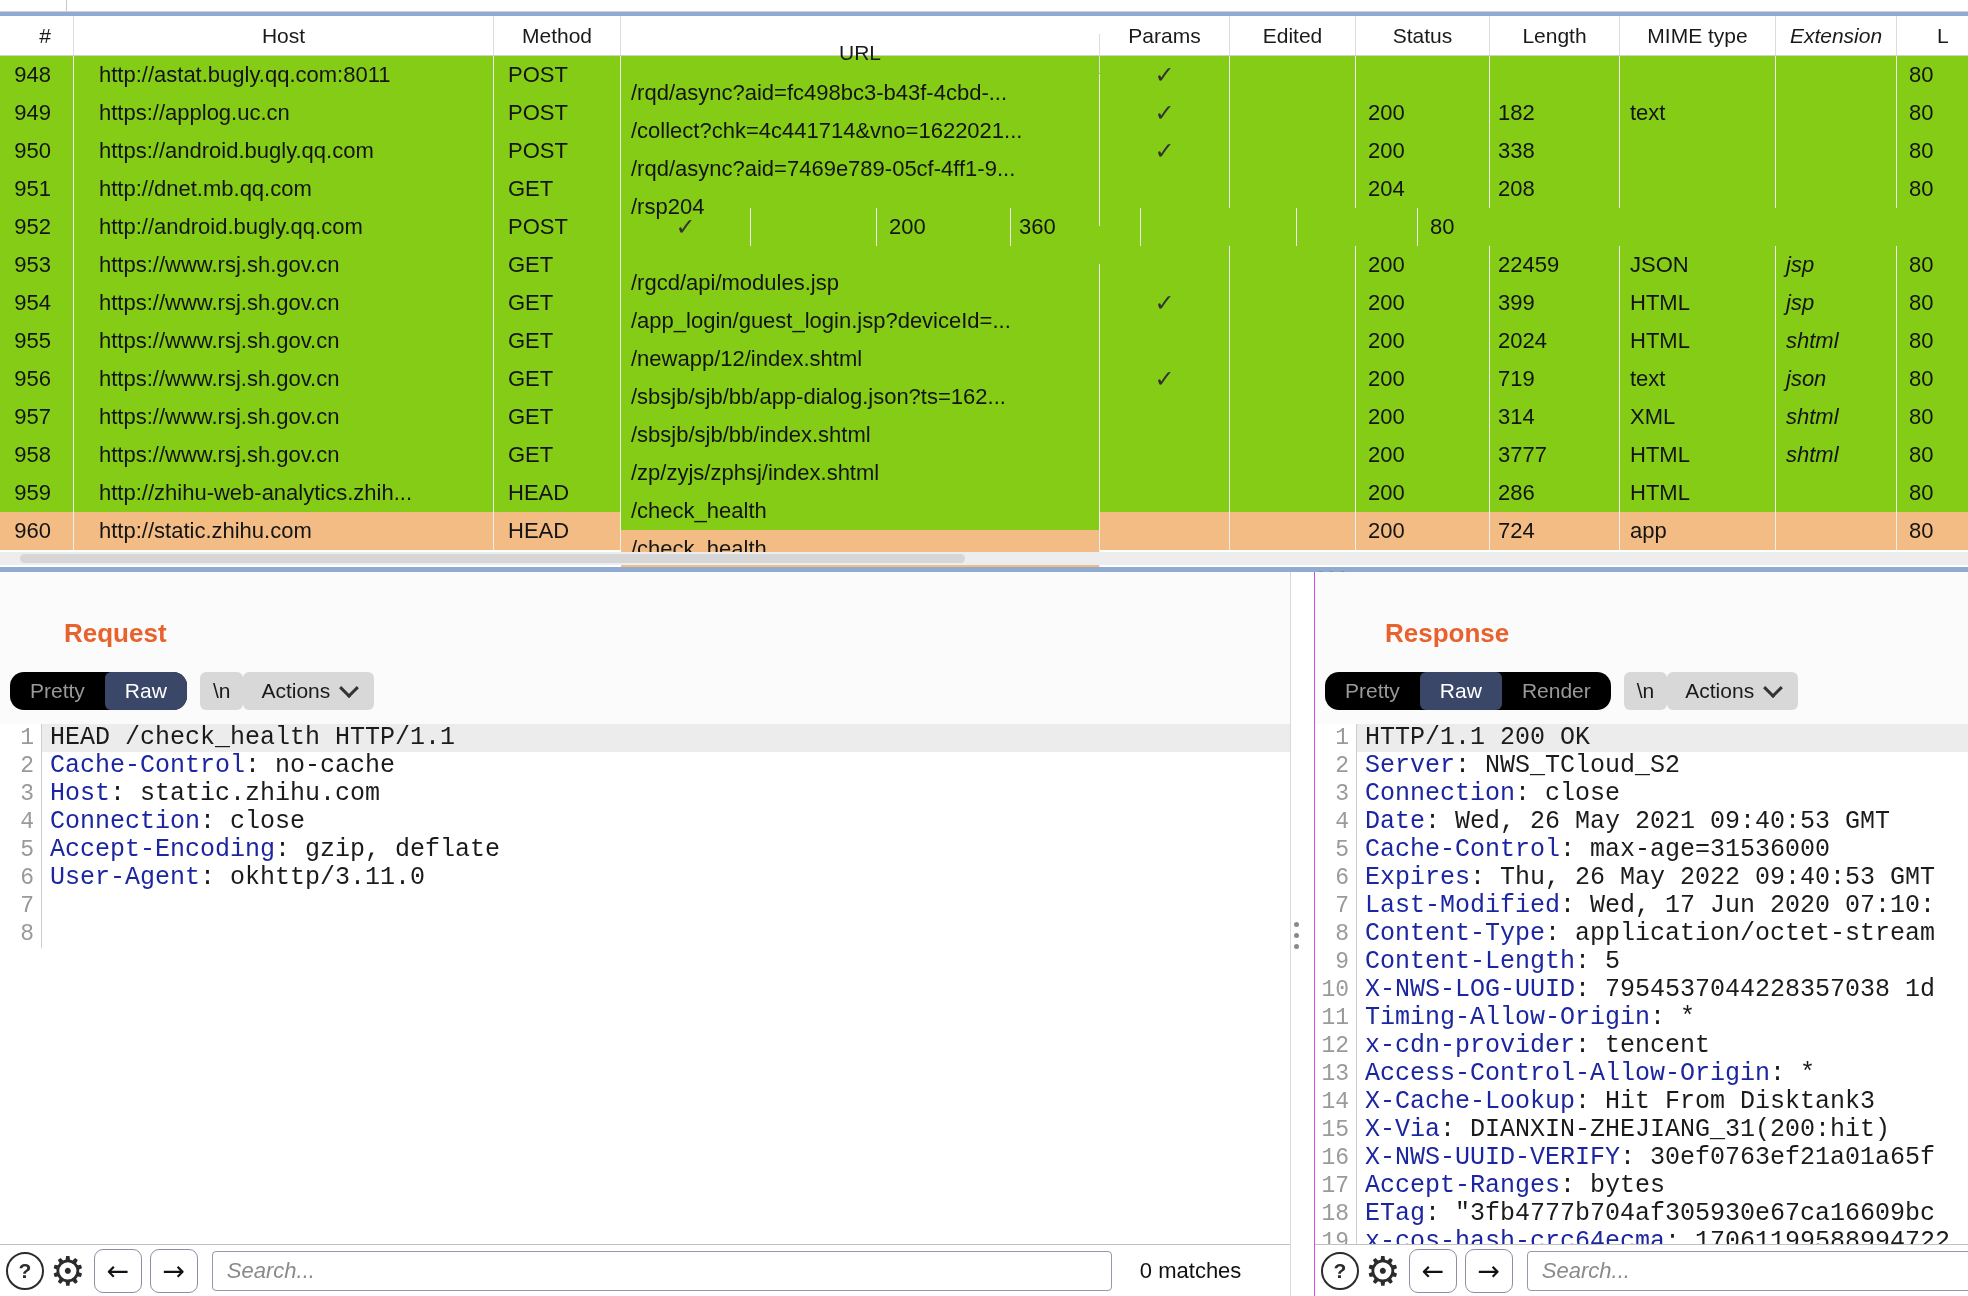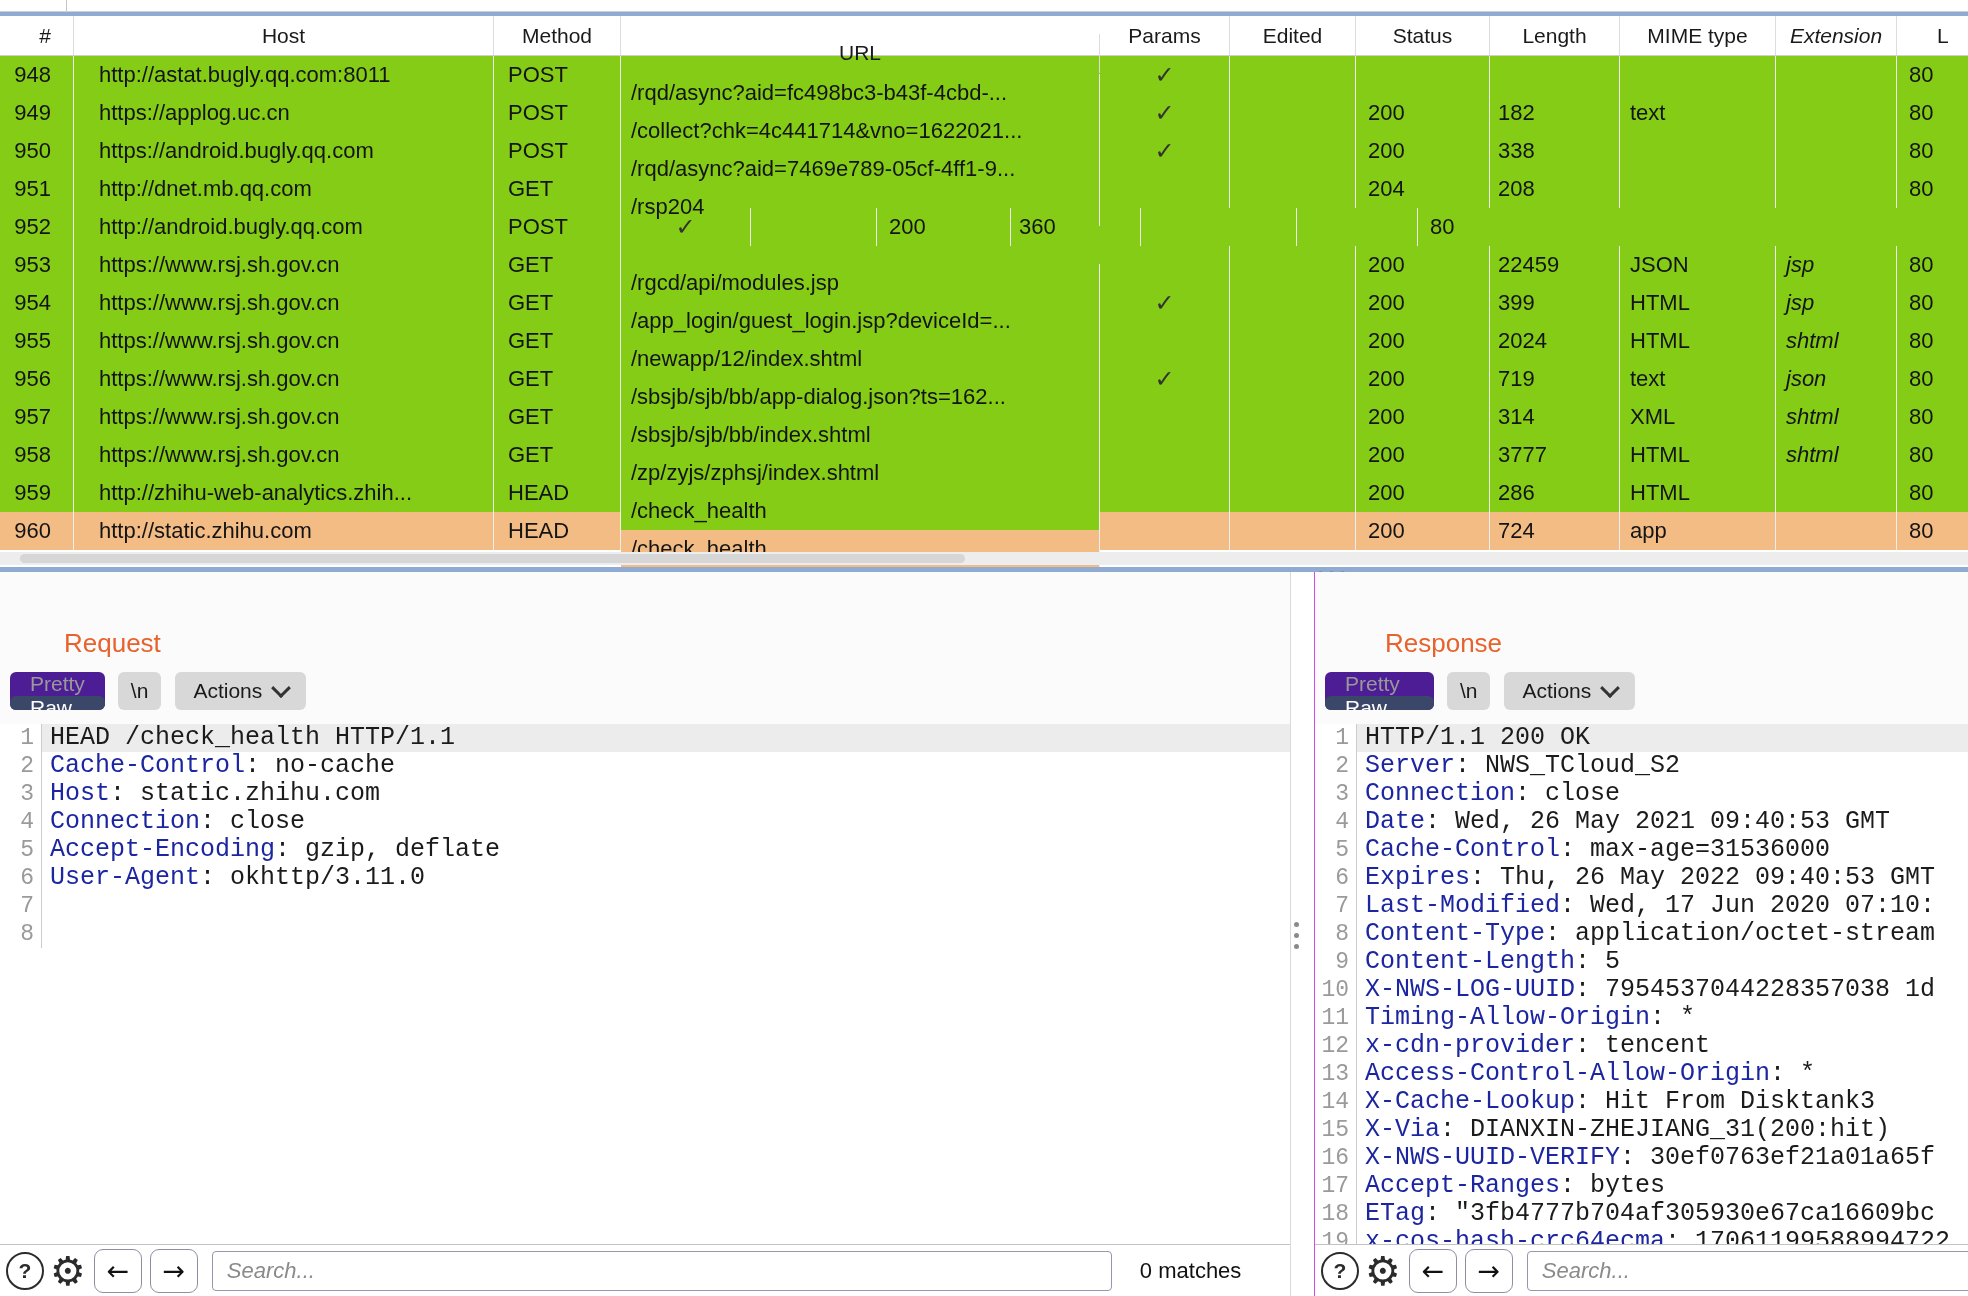--- a/index.html
+++ b/index.html
@@ -38,30 +38,30 @@
   .hscroll .thumb{position:absolute;left:20px;top:2px;width:945px;height:9px;border-radius:5px;background:#d6d6d6;}
   .bluebar-split{position:absolute;left:0;top:567px;width:1968px;height:5px;background:#8fabd2;}
   .hdots{position:absolute;left:1318px;top:571px;display:flex;gap:6px;}
   .hdots i,.vdots i{width:5px;height:5px;border-radius:50%;background:#8a8a8a;display:block;}
   .vdots{position:absolute;left:1294px;top:922px;display:flex;flex-direction:column;gap:6px;}
 
   
   .panel{position:absolute;top:572px;bottom:0;background:#fbfbfb;}
   .panel-request{left:0;width:1290px;border-right:1px solid #d9d9d9;}
   .panel-response{left:1314px;width:654px;border-left:1px solid #d946ef;}
-  .panel-title{position:absolute;left:64px;top:56px;font-size:26px;font-weight:normal;color:#e8622d;}
+  .panel-title{position:absolute;left:64px;top:46px;font-size:26px;font-weight:bold;color:#e8622d;}
   .panel-response .panel-title{left:70px;}
 
   .tabs{position:absolute;left:10px;top:100px;height:38px;display:flex;align-items:stretch;}
-  .tabgroup{display:flex;background:#4c1d95;border-radius:6px;overflow:hidden;flex-direction:column;}
+  .tabgroup{display:flex;background:#000000;border-radius:14px;overflow:hidden;}
   .tab{display:flex;align-items:center;padding:0 20px;font-size:21px;color:#999;}
   .tab.active{background:#3a4768;color:#fff;border-radius:6px;}
   .pill{display:flex;align-items:center;background:#d8d8d8;border-radius:6px;color:#1a1a1a;font-size:21px;}
   .pill.nl{margin-left:13px;padding:0 13px;}
-  .pill.actions{margin-left:14px;padding:0 18px;}
+  .pill.actions{padding:0 18px;}
   .chev{width:11px;height:11px;border-right:3px solid #333;border-bottom:3px solid #333;transform:rotate(45deg) translate(-2px,-2px);margin-left:12px;}
 
   
   .editor{position:absolute;left:0;right:0;top:152px;bottom:52px;background:#fff;overflow:hidden;}
   .ed-line{display:flex;height:28px;line-height:28px;font-family:"Liberation Mono",monospace;font-size:25px;white-space:pre;}
   .ed-gutter{flex:0 0 42px;width:42px;text-align:right;padding-right:7px;box-sizing:border-box;color:#9a9a9a;font-size:23px;border-right:1px solid #ccc;}
   .ed-text{flex:1;padding-left:8px;color:#1b1b1b;overflow:hidden;}
   .ed-line.hl .ed-text{background:#ececec;}
   .hname{color:#1c26a0;}
 

